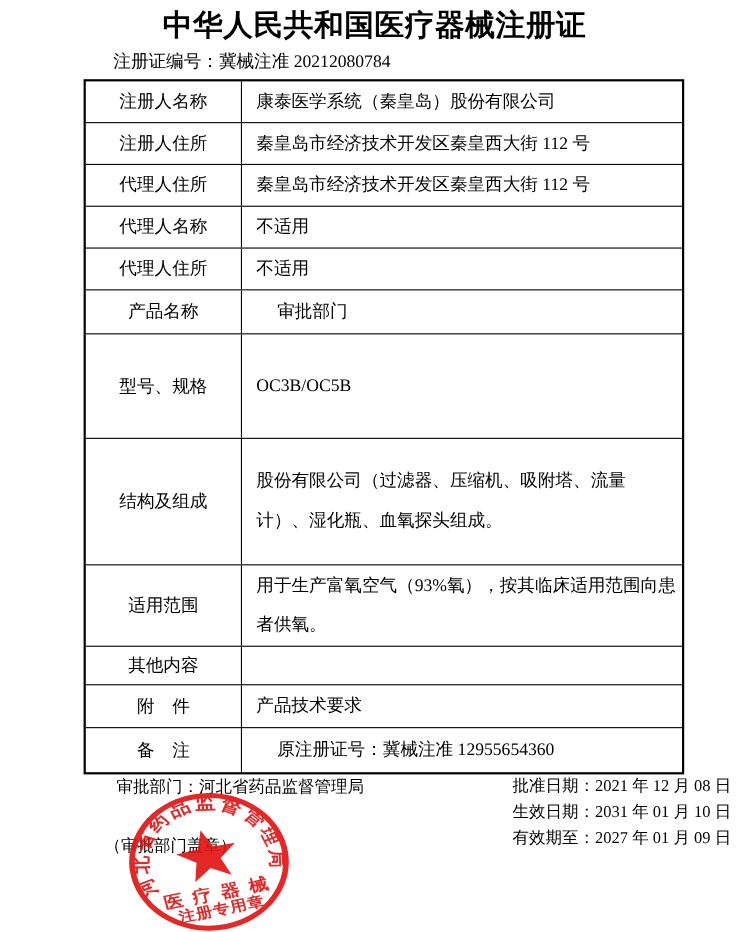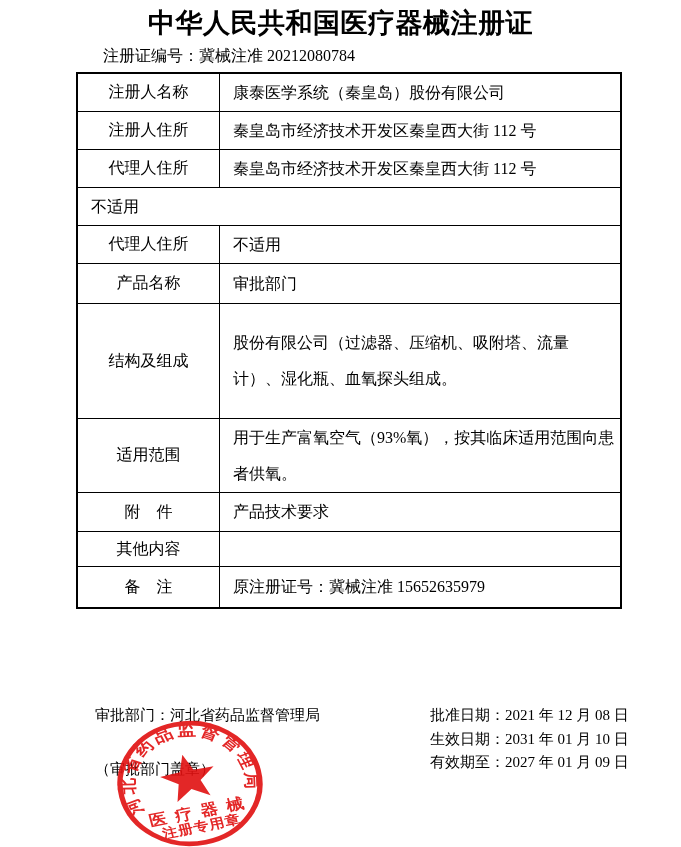--- a/index.html
+++ b/index.html
@@ -48,40 +48,40 @@
     text-align: center;
   }
   .cell-value {
     flex: 1;
     display: flex; align-items: center;
     padding: 0 4px 0 13px;
     font-size: 16px;
     line-height: 36px;
   }
   .h38  { height: 38px; }
-  .h40  { height: 40px; }
+  .h40  { height: 40px; gap: 19px; }
   .h95  { height: 95px; }
   .h115 { height: 115px; }
   .h74  { height: 74px; }
   .h39  { height: 39px; }
   .h35  { height: 35px; }
 
   .dept-line {
-    position: absolute; left: 95px; top: 706px;
+    position: absolute; left: 106px; top: 706px;
     font-size: 15px; white-space: nowrap;
   }
   .seal-note {
     position: absolute; left: 95px; top: 760px;
     font-size: 15px; white-space: nowrap;
   }
   .dates-block {
     position: absolute; left: 430px; top: 704px;
     font-size: 15px; line-height: 23.5px;
   }
-  .date-line { white-space: nowrap; }
+  .date-line { white-space: nowrap; margin-left: 36px; }
 
   .stamp {
     position: absolute; left: 114px; top: 718px;
     width: 152px; height: 131px;
     opacity: 0.9;
     pointer-events: none;
   }
   .stamp svg { width: 100%; height: 100%; display: block; }
   .stamp text {
     font-family: "Liberation Serif", "DejaVu Serif", serif;
@@ -102,49 +102,54 @@
   </div>
   <div class="trow h38">
     <div class="cell-label">注册人住所</div>
     <div class="cell-value">秦皇岛市经济技术开发区秦皇西大街 112 号</div>
   </div>
   <div class="trow h38">
     <div class="cell-label">代理人住所</div>
     <div class="cell-value">秦皇岛市经济技术开发区秦皇西大街 112 号</div>
   </div>
   <div class="trow h38">
+    <div class="cell-label">代理人名称</div>
     <div class="cell-value">不适用</div>
   </div>
   <div class="trow h38">
     <div class="cell-label">代理人住所</div>
     <div class="cell-value">不适用</div>
   </div>
   <div class="trow h40">
     <div class="cell-label">产品名称</div>
     <div class="cell-value">审批部门</div>
   </div>
+  <div class="trow h95">
+    <div class="cell-label">型号、规格</div>
+    <div class="cell-value">OC3B/OC5B</div>
+  </div>
   <div class="trow h115">
     <div class="cell-label">结构及组成</div>
     <div class="cell-value">股份有限公司（过滤器、压缩机、吸附塔、流量计）、湿化瓶、血氧探头组成。</div>
   </div>
   <div class="trow h74">
     <div class="cell-label">适用范围</div>
     <div class="cell-value">用于生产富氧空气（93%氧），按其临床适用范围向患者供氧。</div>
   </div>
+  <div class="trow h35">
+    <div class="cell-label">其他内容</div>
+    <div class="cell-value"></div>
+  </div>
   <div class="trow h39">
     <div class="cell-label">附　件</div>
     <div class="cell-value">产品技术要求</div>
   </div>
-  <div class="trow h35">
-    <div class="cell-label">其他内容</div>
-    <div class="cell-value"></div>
-  </div>
   <div class="trow h40">
     <div class="cell-label">备　注</div>
-    <div class="cell-value">原注册证号：冀械注准 15652635979</div>
+    <div class="cell-value">原注册证号：冀械注准 12955654360</div>
   </div>
 </div>
 
 <div class="dept-line"><span>审批部门：</span><span>河北省药品监督管理局</span></div>
 
 <div class="seal-note">（审批部门盖章）</div>
 
 <div class="dates-block">
   <div class="date-line"><span>批准日期：</span><span>2021 年 12 月 08 日</span></div>
   <div class="date-line"><span>生效日期：</span><span>2031 年 01 月 10 日</span></div>

